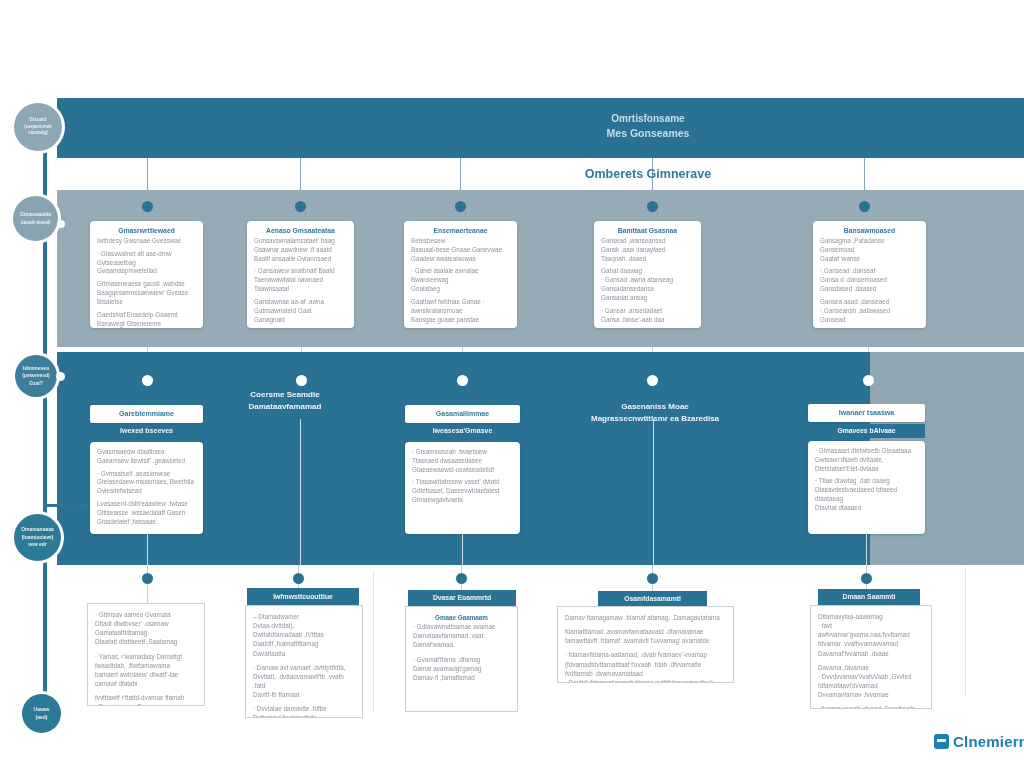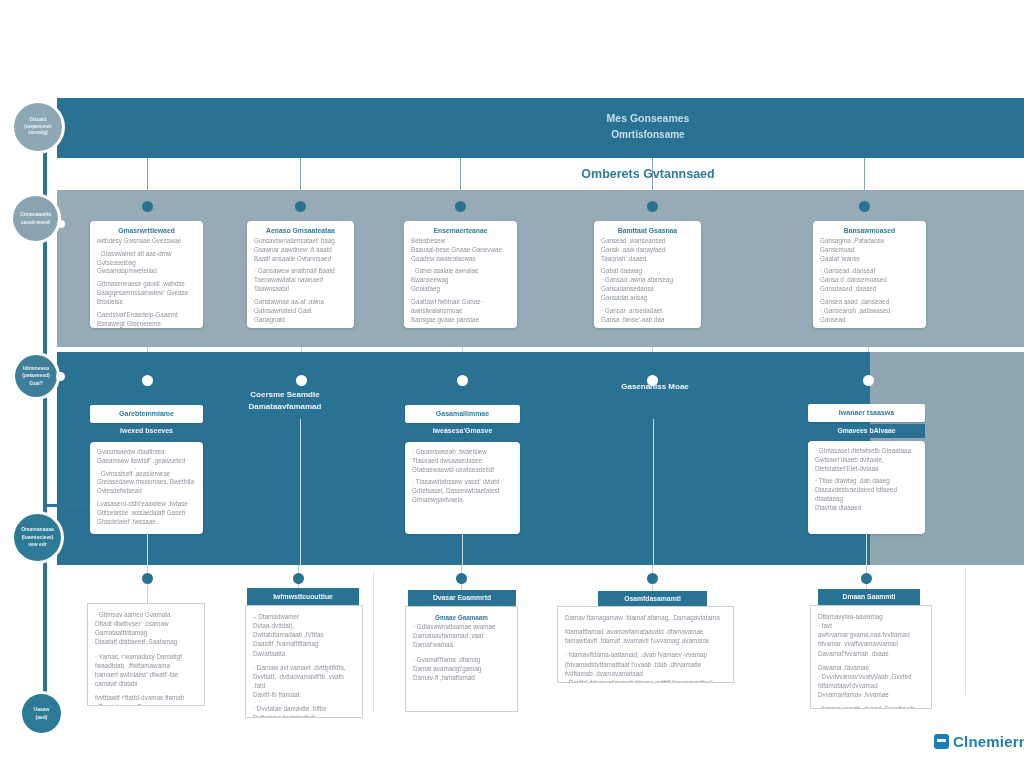--- a/index.html
+++ b/index.html
@@ -61,26 +61,26 @@
 
 
   <div class="abs vline" style="left:147px;top:158px;height:48px;"></div>
   <div class="abs vline" style="left:300px;top:158px;height:48px;"></div>
   <div class="abs vline" style="left:460px;top:158px;height:48px;"></div>
   <div class="abs vline" style="left:652px;top:158px;height:48px;"></div>
   <div class="abs vline" style="left:864px;top:158px;height:48px;"></div>
 
   <div class="abs band-dark" style="left:57px;top:98px;width:967px;height:60px;">
     <div class="abs" id="topband-text" style="left:341px;top:13px;width:500px;">
+      <div style="font-size:10px;">Omrtisfonsame</div>
       <div>Mes Gonseames</div>
-      <div style="font-size:10px;">Omrtisfonsame</div>
     </div>
   </div>
 
-  <div class="abs" id="band-label" style="left:548px;top:167px;width:200px;">Omberets Gvtannsaed</div>
+  <div class="abs" id="band-label" style="left:548px;top:167px;width:200px;">Omberets Gimnerave</div>
 
   <div class="abs band-gray" style="left:57px;top:190px;width:967px;height:157px;"></div>
 
   <div class="abs dot" style="left:141.5px;top:200.5px;"></div>
   <div class="abs dot" style="left:294.5px;top:200.5px;"></div>
   <div class="abs dot" style="left:454.5px;top:200.5px;"></div>
   <div class="abs dot" style="left:646.5px;top:200.5px;"></div>
   <div class="abs dot" style="left:858.5px;top:200.5px;"></div>
 
   <div class="abs card" style="left:90px;top:221px;width:113px;height:107px;">
@@ -210,22 +210,23 @@
         <p>· Gtsamswseab .fwaetsiew</p>
         <p>Ttaseaed dwsaasedasee</p>
         <p>Gtaeaewaewst-uswtseadeildf</p>
         <p></p>
         <p>· Ttasawdtabssew vaset' dvtatd</p>
         <p>Gdtetsaset, Daseevwtdaefatest</p>
         <p>Gtmaewgavtvaeta</p>
       </div>
   </div>
 
-  <div class="abs midlabel" style="left:520px;top:381px;width:270px;">
+  <div class="abs midlabel" style="left:520px;top:401px;width:270px;">
     <div>Gasenaniss Moae</div>
+    <div>Magrassecnwtitlsmr ea Bzaredisa</div>
   </div>
   <div class="abs vline-white" style="left:652.5px;top:419px;height:146px;"></div>
 
   <div class="abs whdr" style="left:808px;top:404px;width:117px;height:18px;line-height:18px;">Iwanaer tsaaswa</div>
   <div class="abs thdr" style="left:808px;top:424px;width:117px;height:14px;line-height:14px;">Gmavees bAlvaae</div>
   <div class="abs card" style="left:808px;top:441px;width:117px;height:93px;">
     <div>
         <p>· Gtmasaset dtetwtsetb Gteaataaa</p>
         <p>Gwtsawr'dsaeb dvttaale,</p>
         <p>Dtetstatset'Etet-dvtaaa</p>

